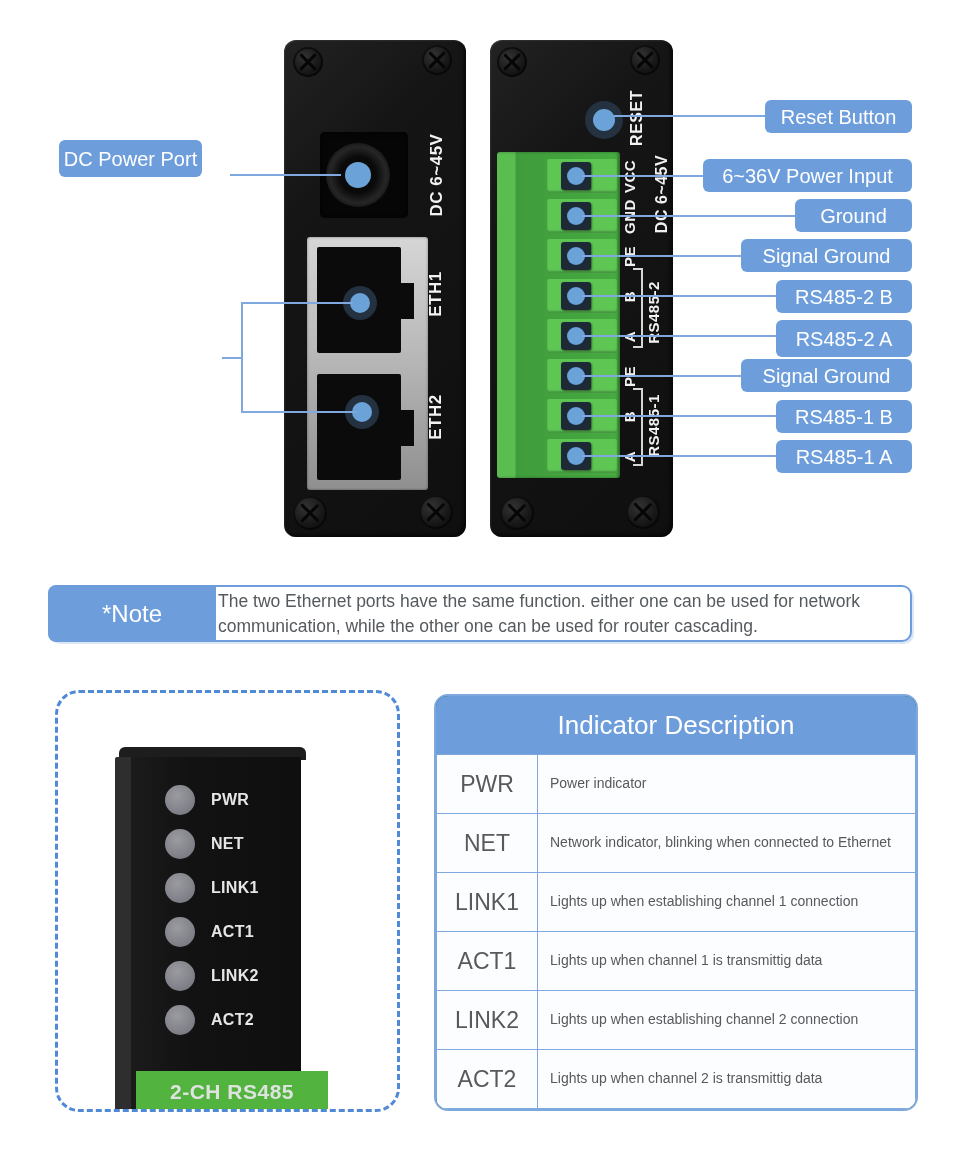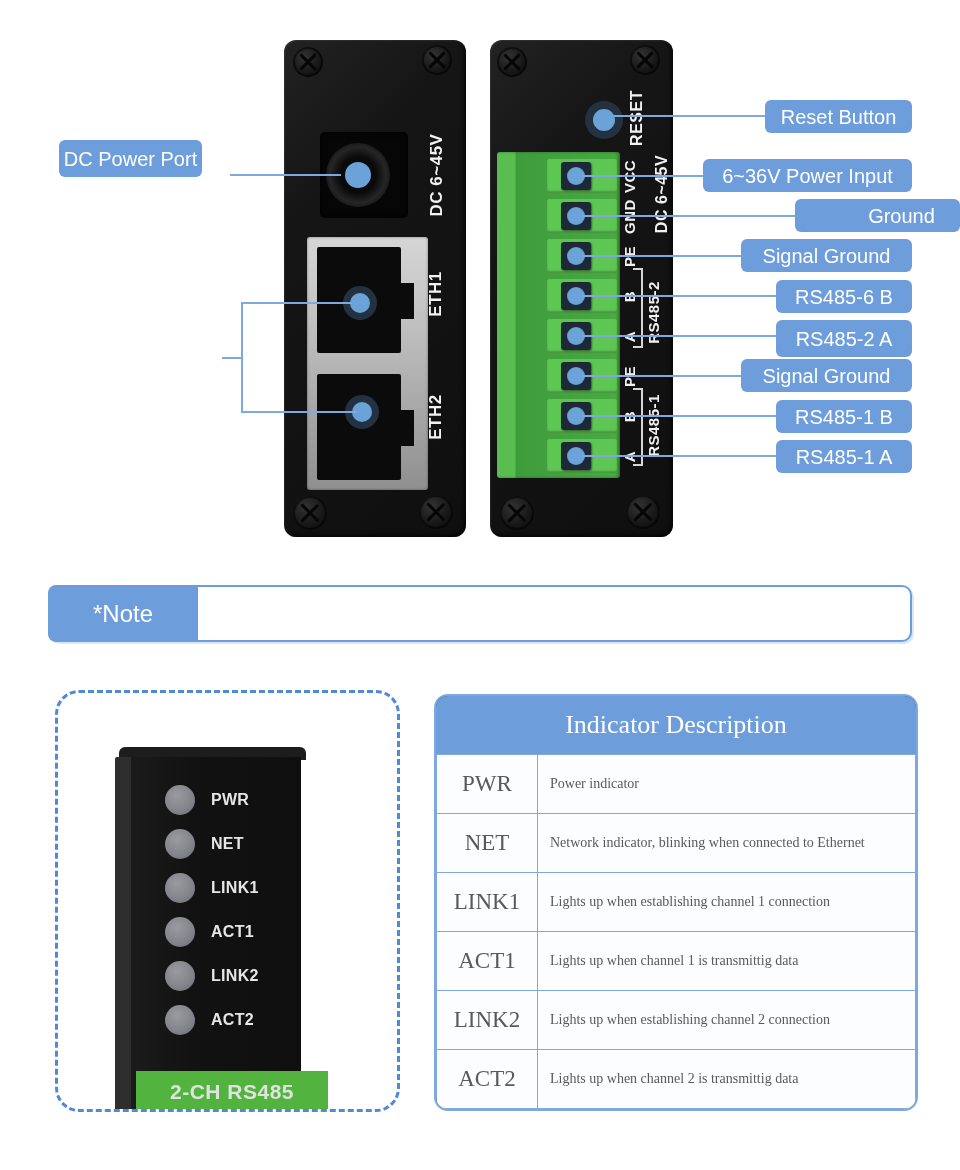--- a/index.html
+++ b/index.html
@@ -54,21 +54,21 @@
   .callout{position:absolute;background:#6d9edb;color:#ffffff;border-radius:6px;
            display:flex;align-items:center;justify-content:center;text-align:center;
            font-size:20px;line-height:1.3;}
   .cline{position:absolute;height:2px;background:#7fa9de;}
   .cline-v{position:absolute;width:2px;background:#7fa9de;}
 
   
   .note-box{position:absolute;left:48px;top:585px;width:864px;height:57px;background:#ffffff;
             border:2px solid #6d9edb;border-radius:10px;box-sizing:border-box;
             box-shadow:2px 2px 0 rgba(109,158,219,.25);}
-  .note-title{position:absolute;left:-2px;top:-2px;width:150px;height:57px;background:#6d9edb;
+  .note-title{position:absolute;left:-2px;top:-2px;width:168px;height:57px;background:#6d9edb;
               border-radius:8px 0 0 8px;color:#fff;font-size:24px;display:flex;
               align-items:center;justify-content:center;}
   .note-text{position:absolute;left:168px;top:0;width:672px;height:100%;display:flex;align-items:center;
              font-size:17.5px;color:#555a5e;line-height:1.42;}
 
   
   .front-box{position:absolute;left:55px;top:690px;width:345px;height:422px;
              border:3px dashed #5089d6;border-radius:24px;box-sizing:border-box;overflow:hidden;}
   .fd-lip{position:absolute;left:61px;top:54px;width:187px;height:13px;background:#1d1d1d;border-radius:6px 6px 0 0;}
   .fd-strip{position:absolute;left:57px;top:64px;width:17px;height:356px;background:#2e2e2e;border-radius:2px;}
@@ -77,21 +77,21 @@
   .fd-band{position:absolute;left:78px;top:378px;width:192px;height:42px;background:#52b43f;
            display:flex;align-items:center;justify-content:center;color:#dfe3df;
            font-size:21px;font-weight:bold;letter-spacing:.5px;}
   .led-row{position:absolute;left:107px;height:30px;display:flex;align-items:center;gap:16px;}
   .led{width:30px;height:30px;border-radius:50%;
        background:radial-gradient(circle at 40% 35%,#9a9aa0 0%,#82828a 60%,#6e6e76 100%);}
   .led-label{color:#e6e6e6;font-size:16px;font-weight:600;letter-spacing:.3px;}
 
   
   .ind-table{position:absolute;left:434px;top:694px;width:484px;border:2px solid #7fa9de;
-             border-radius:14px;overflow:hidden;background:#14532d;box-sizing:border-box;font-family:Liberation Serif, serif;}
+             border-radius:14px;overflow:hidden;background:#14532d;box-sizing:border-box;}
   .ind-head{height:58px;background:#6d9edb;color:#ffffff;font-size:26px;
             display:flex;align-items:center;justify-content:center;}
   table.ind{border-collapse:collapse;width:100%;}
   table.ind td{border:1.5px solid #7fa9de;color:#57595c;vertical-align:middle;background:#fcfdff;}
   td.iname{width:98px;text-align:center;font-size:23px;}
   td.idesc{font-size:14px;padding:16px 12px;line-height:1.25;}
   table.ind tr{height:59px;}
 </style>
 </head>
 <body>
@@ -203,42 +203,43 @@
   <div class="cline" style="left:243px;top:302px;width:109px;"></div>
   <div class="cline" style="left:243px;top:411px;width:114px;"></div>
 
   <div class="cline" style="left:614px;top:115px;width:151px;"></div>
   <div class="callout" style="left:765px;top:100px;width:147px;height:33px;">Reset Button</div>
 
   <div class="cline" style="left:582px;top:175px;width:121px;"></div>
   <div class="callout" style="left:703px;top:159px;width:209px;height:33px;">6~36V Power Input</div>
 
   <div class="cline" style="left:582px;top:215px;width:213px;"></div>
-  <div class="callout" style="left:795px;top:199px;width:117px;height:33px;padding-left:48px;">Ground</div>
+  <div class="callout" style="left:795px;top:199px;width:117px;height:33px;">Ground</div>
 
   <div class="cline" style="left:582px;top:255px;width:159px;"></div>
   <div class="callout" style="left:741px;top:239px;width:171px;height:33px;">Signal Ground</div>
 
   <div class="cline" style="left:582px;top:295px;width:194px;"></div>
-  <div class="callout" style="left:776px;top:280px;width:136px;height:33px;">RS485-6 B</div>
+  <div class="callout" style="left:776px;top:280px;width:136px;height:33px;">RS485-2 B</div>
 
   <div class="cline" style="left:582px;top:335px;width:194px;"></div>
   <div class="callout" style="left:776px;top:320px;width:136px;height:37px;">RS485-2 A</div>
 
   <div class="cline" style="left:582px;top:375px;width:159px;"></div>
   <div class="callout" style="left:741px;top:359px;width:171px;height:33px;">Signal Ground</div>
 
   <div class="cline" style="left:582px;top:415px;width:194px;"></div>
   <div class="callout" style="left:776px;top:400px;width:136px;height:33px;">RS485-1 B</div>
 
   <div class="cline" style="left:582px;top:455px;width:194px;"></div>
   <div class="callout" style="left:776px;top:440px;width:136px;height:33px;">RS485-1 A</div>
 
   <div class="note-box">
     <div class="note-title">*Note</div>
+    <div class="note-text">The two Ethernet ports have the same function. either one can be used for network communication, while the other one can be used for router cascading.</div>
   </div>
 
   <div class="front-box">
     <div class="fd-lip"></div>
     <div class="fd-strip"></div>
     <div class="fd-body"></div>
 
     <div class="led-row" style="top:92px;">
         <span class="led"></span>
         <span class="led-label">PWR</span>

